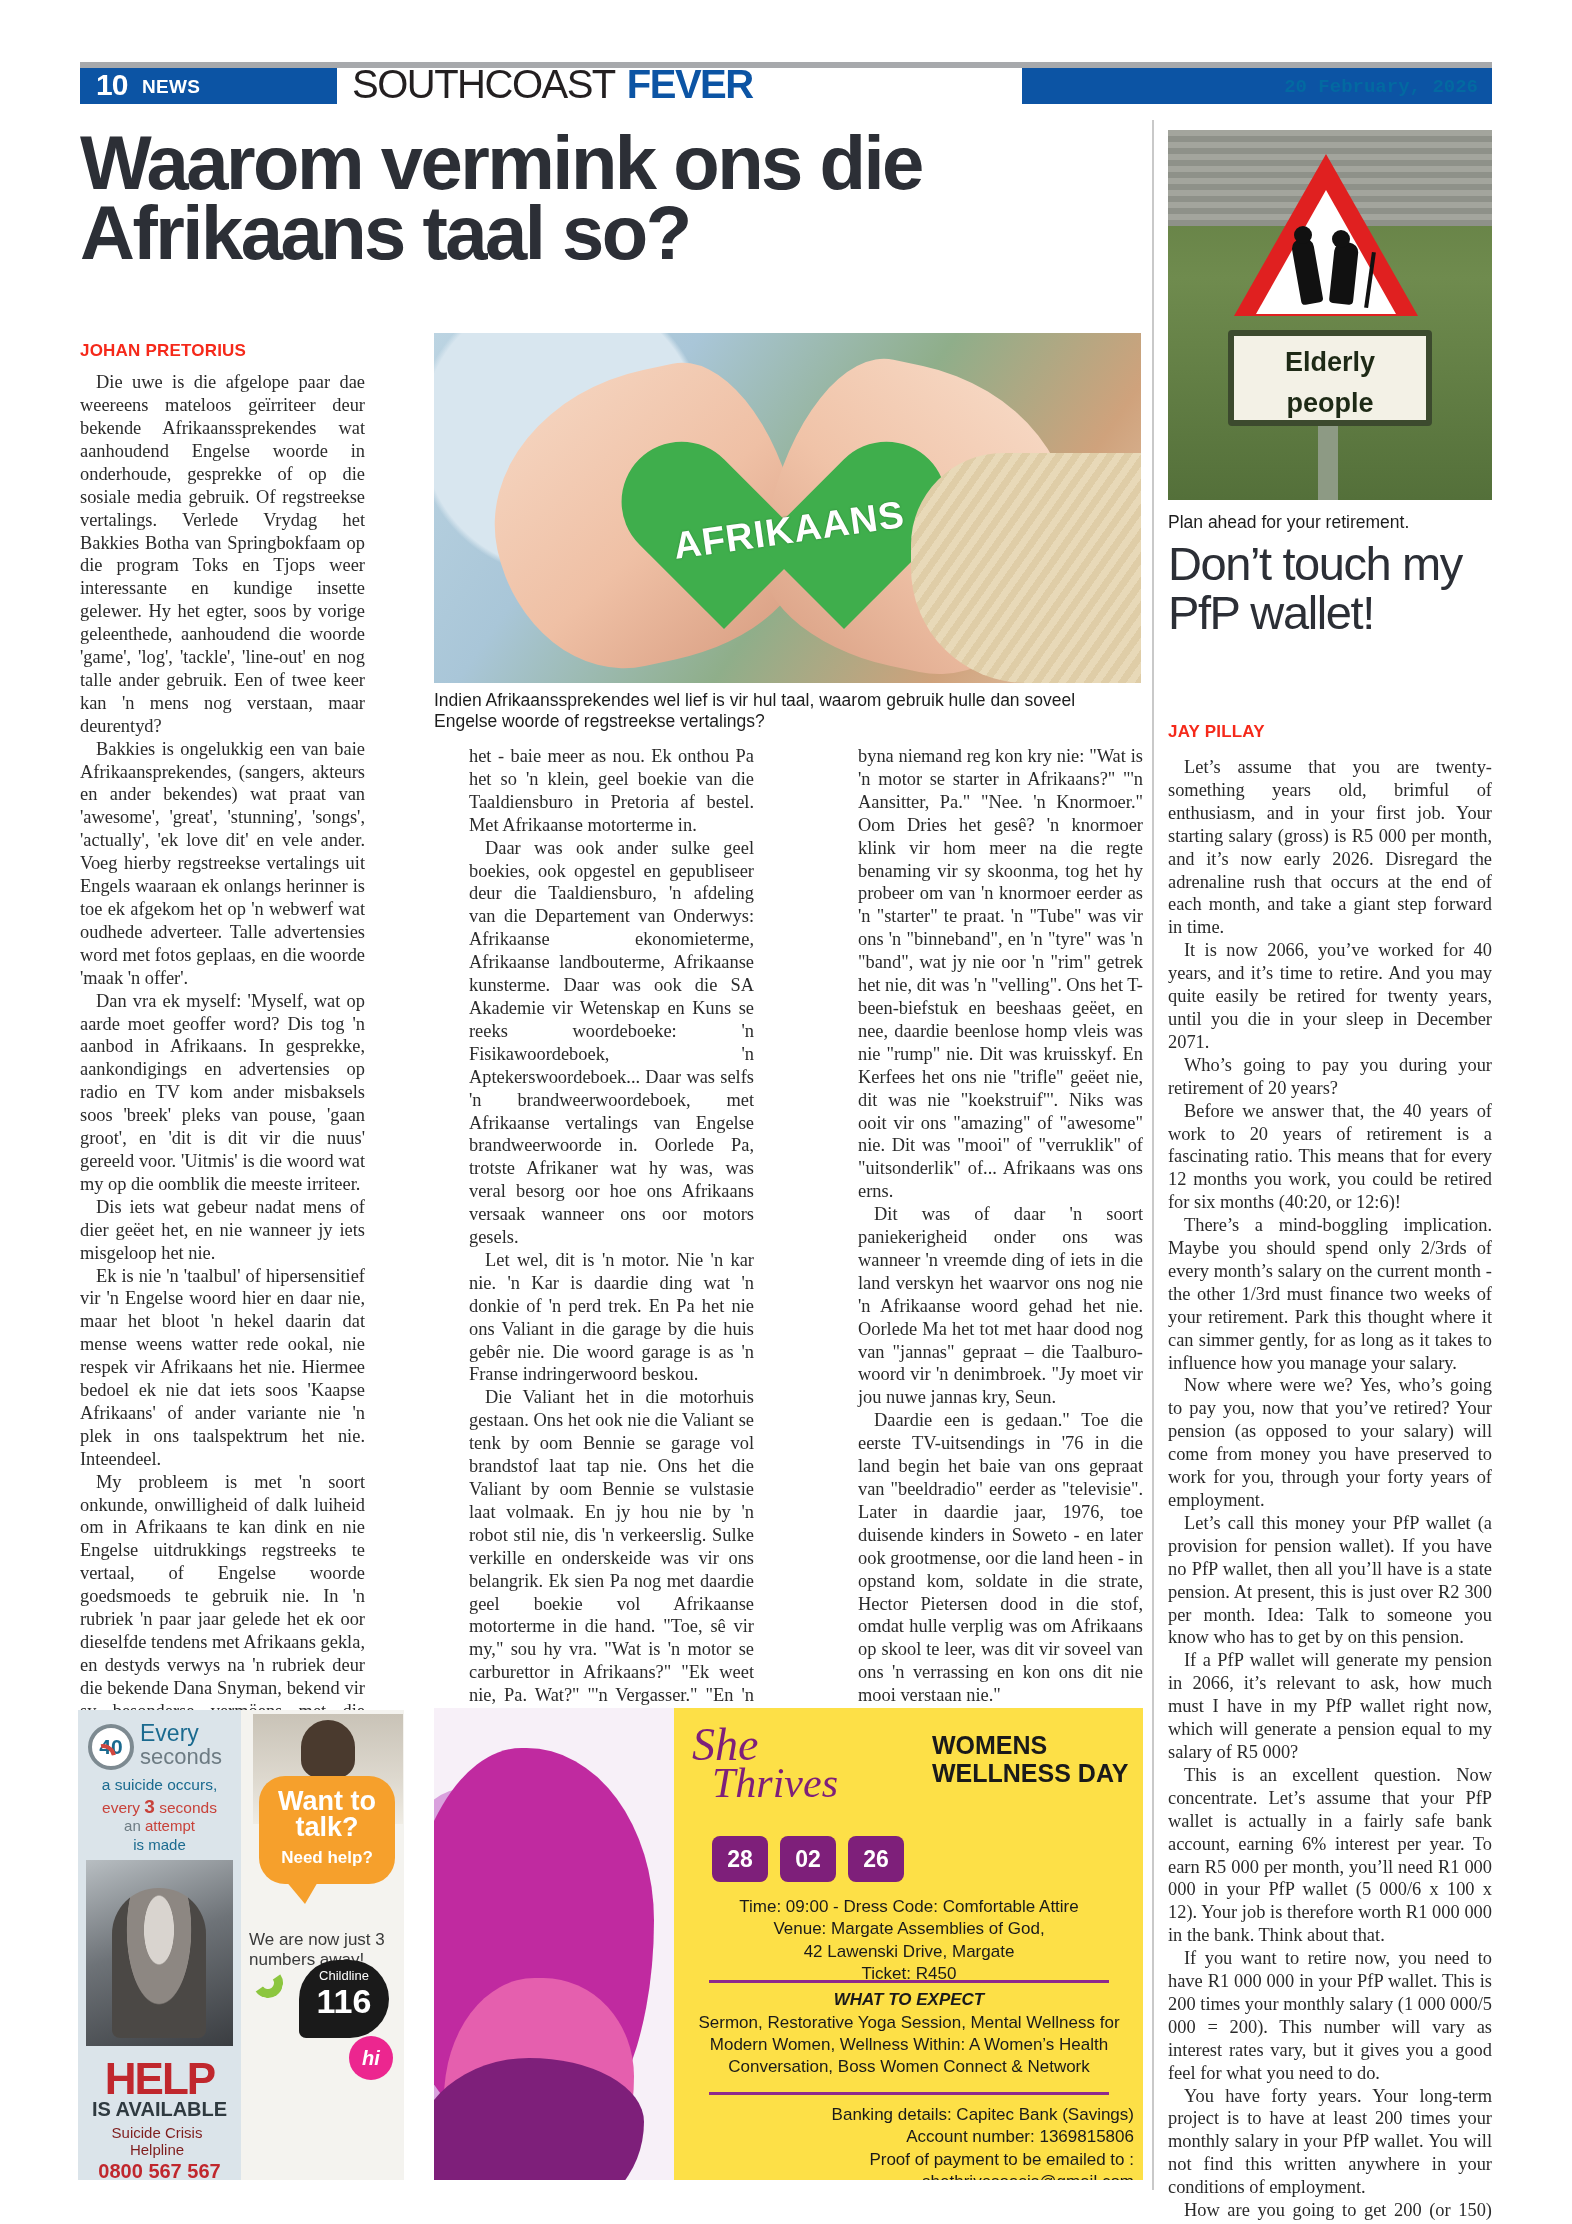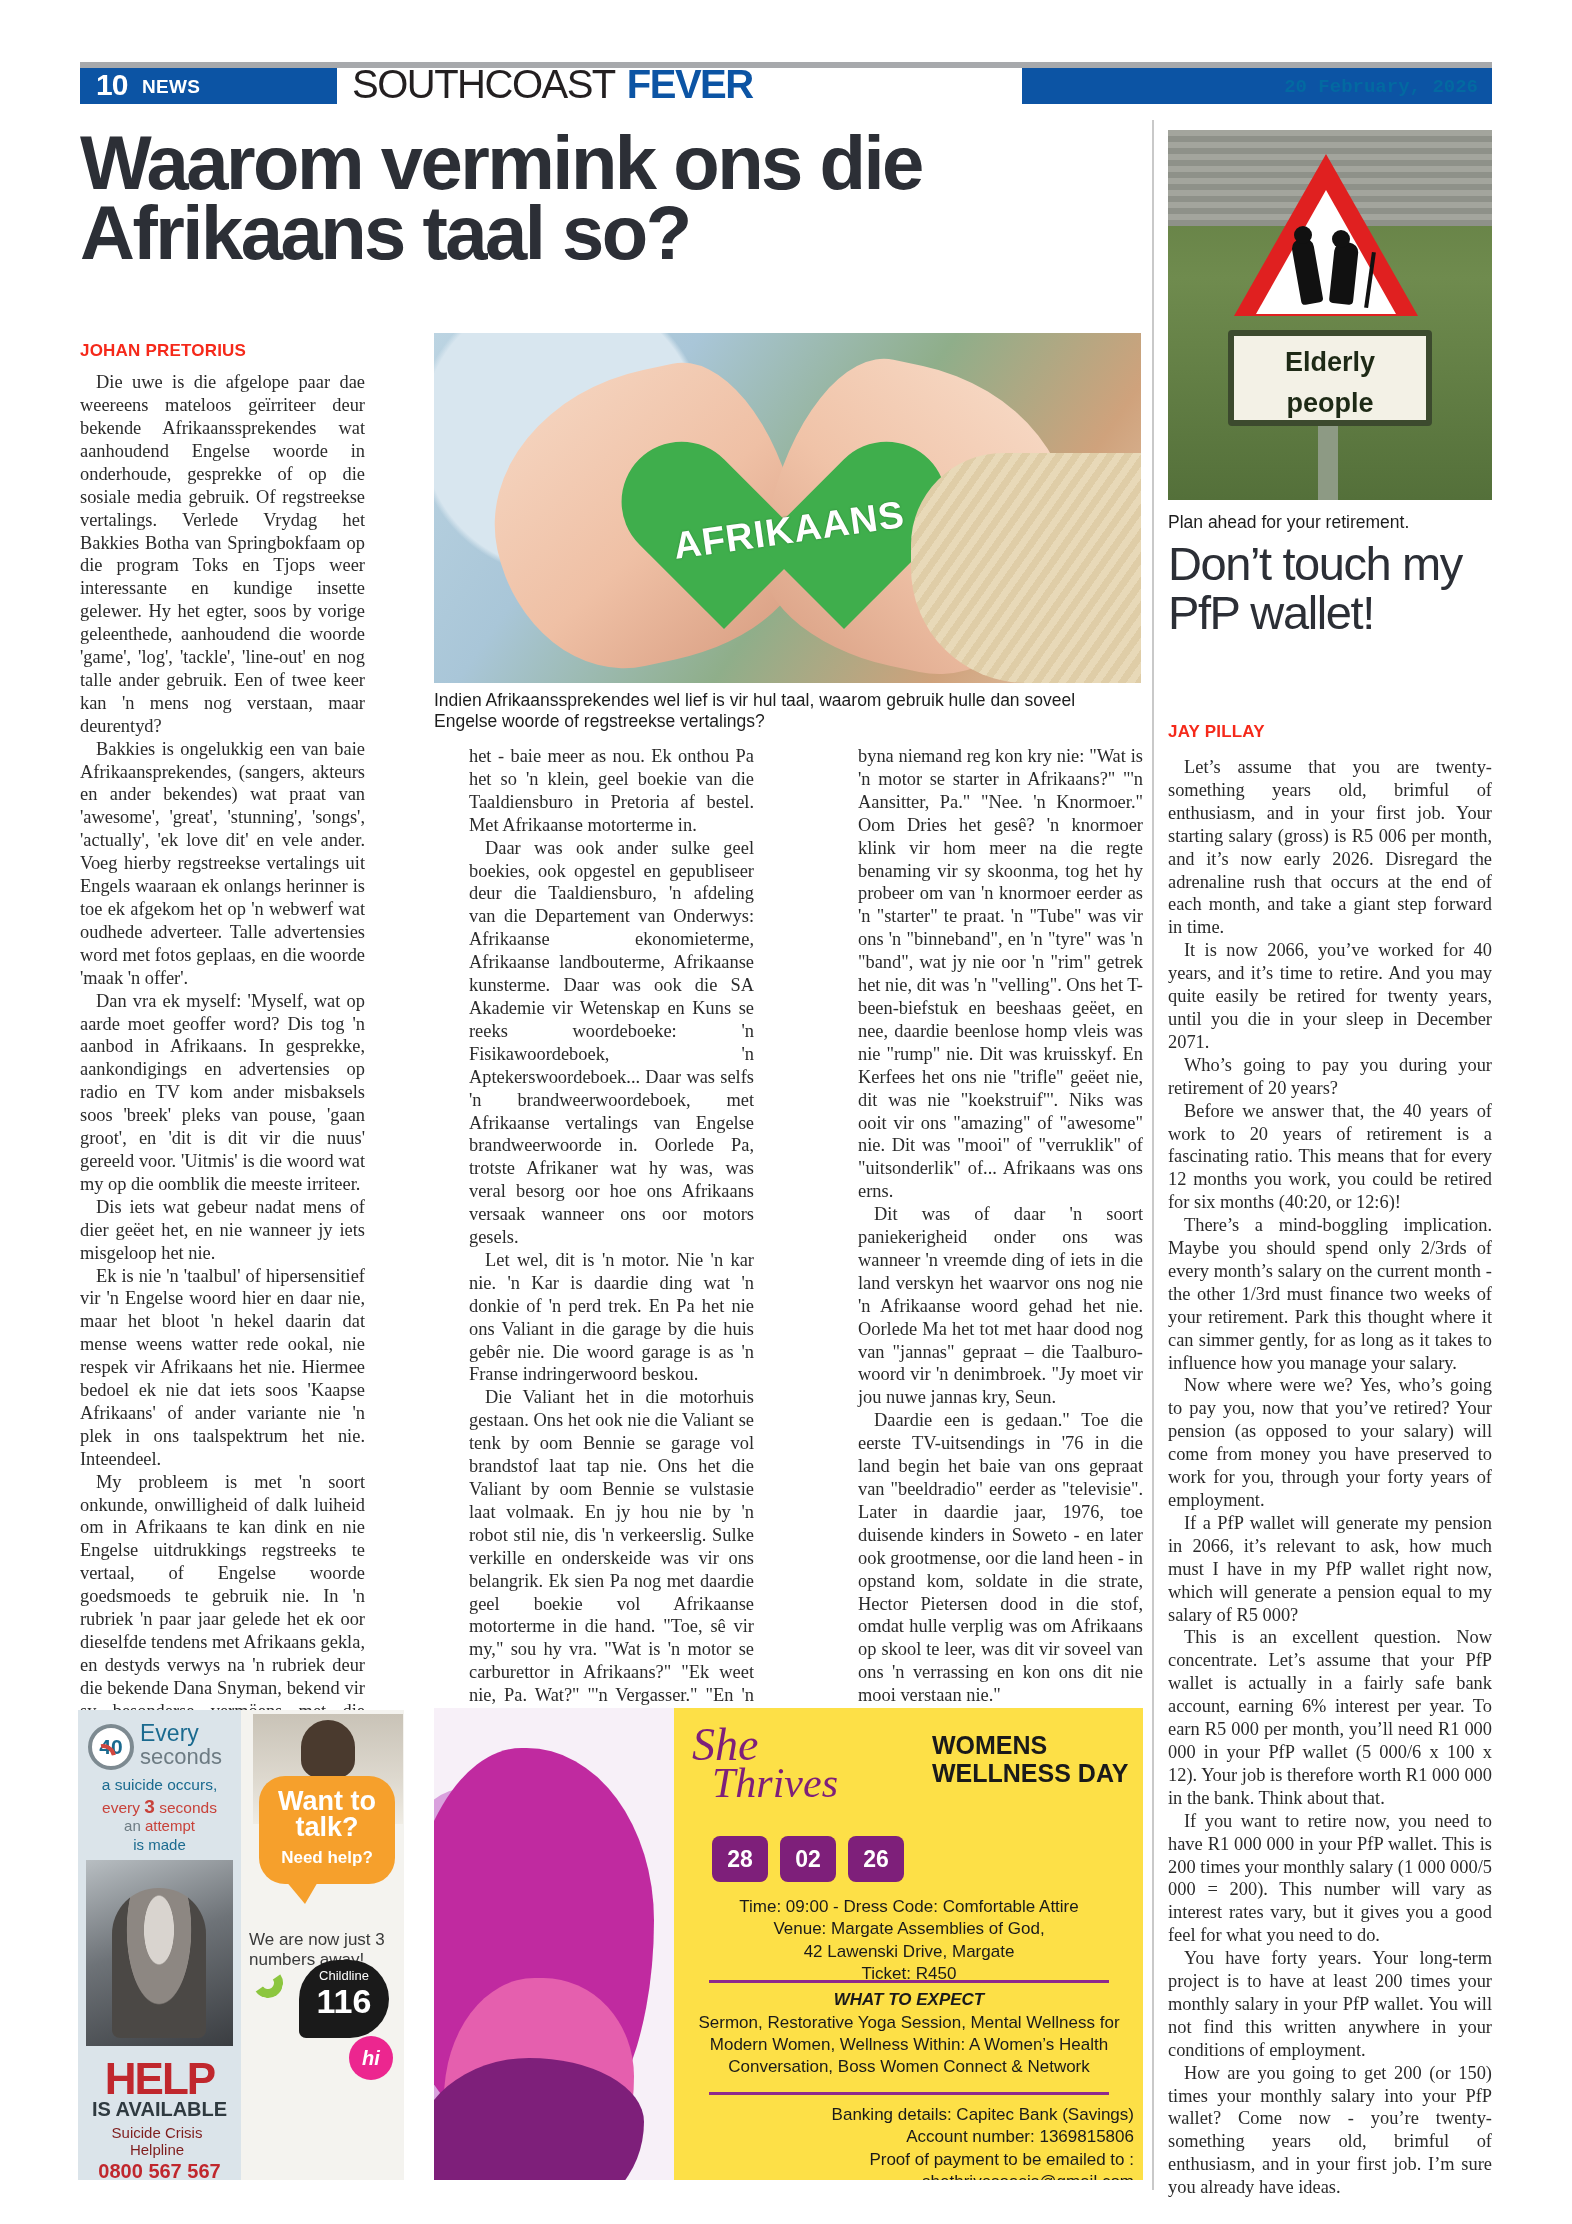--- a/index.html
+++ b/index.html
@@ -322,26 +322,27 @@
     <div class="sp-sign">
       <span>Elderly</span>
       <span>people</span>
     </div>
     <div class="sp-post"></div>
   </div>
   <div class="side-cap">Plan ahead for your retirement.</div>
   <h2 class="side-head">Don’t touch my PfP wallet!</h2>
   <div class="side-by byline-red">JAY PILLAY</div>
   <div class="side-body">
-    <p>Let’s assume that you are twenty-something years old, brimful of enthusiasm, and in your first job. Your starting salary (gross) is R5 006 per month, and it’s now early 2026. Disregard the adrenaline rush that occurs at the end of each month, and take a giant step forward in time.</p>
+    <p>Let’s assume that you are twenty-something years old, brimful of enthusiasm, and in your first job. Your starting salary (gross) is R5 000 per month, and it’s now early 2026. Disregard the adrenaline rush that occurs at the end of each month, and take a giant step forward in time.</p>
     <p>It is now 2066, you’ve worked for 40 years, and it’s time to retire. And you may quite easily be retired for twenty years, until you die in your sleep in December 2071.</p>
     <p>Who’s going to pay you during your retirement of 20 years?</p>
     <p>Before we answer that, the 40 years of work to 20 years of retirement is a fascinating ratio. This means that for every 12 months you work, you could be retired for six months (40:20, or 12:6)!</p>
     <p>There’s a mind-boggling implication. Maybe you should spend only 2/3rds of every month’s salary on the current month - the other 1/3rd must finance two weeks of your retirement. Park this thought where it can simmer gently, for as long as it takes to influence how you manage your salary.</p>
     <p>Now where were we? Yes, who’s going to pay you, now that you’ve retired? Your pension (as opposed to your salary) will come from money you have preserved to work for you, through your forty years of employment.</p>
+    <p>Let’s call this money your PfP wallet (a provision for pension wallet). If you have no PfP wallet, then all you’ll have is a state pension. At present, this is just over R2 300 per month. Idea: Talk to someone you know who has to get by on this pension.</p>
     <p>If a PfP wallet will generate my pension in 2066, it’s relevant to ask, how much must I have in my PfP wallet right now, which will generate a pension equal to my salary of R5 000?</p>
     <p>This is an excellent question. Now concentrate. Let’s assume that your PfP wallet is actually in a fairly safe bank account, earning 6% interest per year. To earn R5 000 per month, you’ll need R1 000 000 in your PfP wallet (5 000/6 x 100 x 12). Your job is therefore worth R1 000 000 in the bank. Think about that.</p>
     <p>If you want to retire now, you need to have R1 000 000 in your PfP wallet. This is 200 times your monthly salary (1 000 000/5 000 = 200). This number will vary as interest rates vary, but it gives you a good feel for what you need to do.</p>
     <p>You have forty years. Your long-term project is to have at least 200 times your monthly salary in your PfP wallet. You will not find this written anywhere in your conditions of employment.</p>
     <p>How are you going to get 200 (or 150) times your monthly salary into your PfP wallet? Come now - you’re twenty-something years old, brimful of enthusiasm, and in your first job. I’m sure you already have ideas.</p>
   </div>
 
   <div class="ad-help">
     <div class="help-left">
       <div class="circ40">

